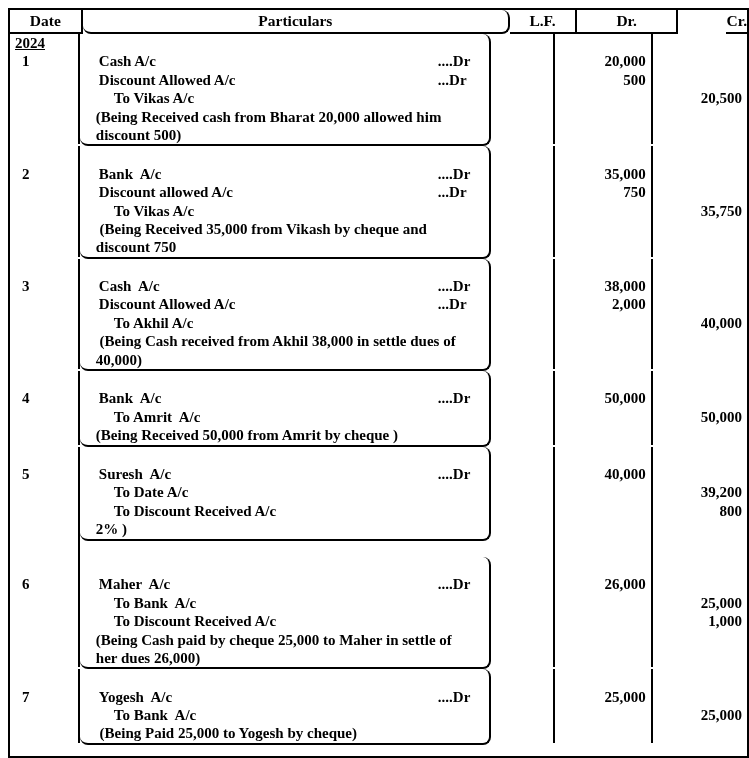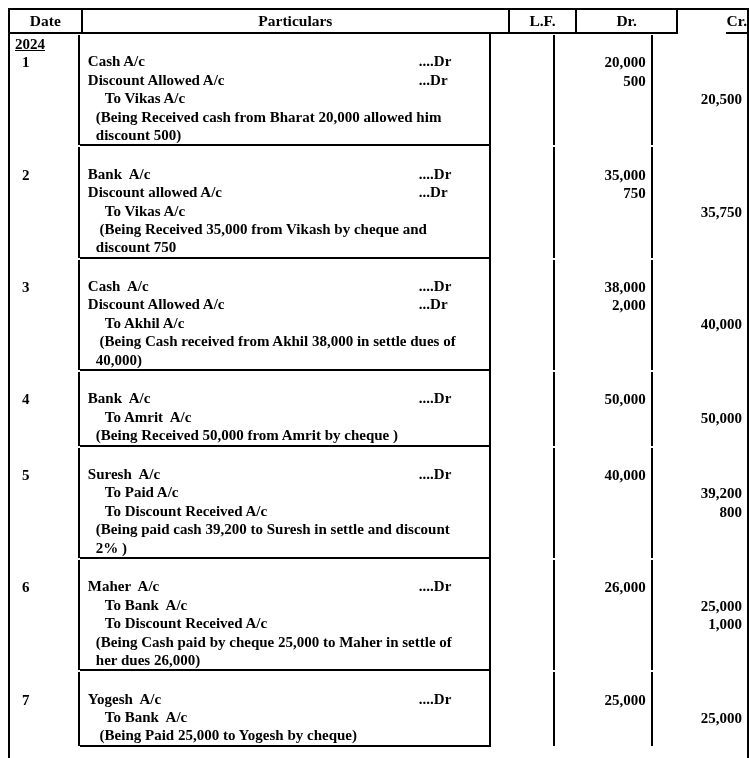--- a/index.html
+++ b/index.html
@@ -7,42 +7,42 @@
   .sheet{padding:8px 0 0 8px;}
   .journal-table{
     width:737px;
     border:2px solid #000;
     background:#fff;
     font-family:"Liberation Serif","DejaVu Serif",serif;
     font-weight:bold;
     color:#000;
     font-size:15px;
   }
-  .row{display:flex;align-items:center;}
+  .row{display:flex;align-items:flex-start;}
   .c{box-sizing:border-box;}
   .col-date{width:75px;border-right:2px solid #000;}
-  .col-part{width:442px;border-right:2px solid #000;position:relative;}
+  .col-part{width:442px;border-right:2px solid #000;position:relative;border-radius:8px;}
   .col-lf{width:69px;border-right:2px solid #000;}
   .col-dr{width:105px;border-right:2px solid #000;}
   .col-cr{flex:1;margin-left:48px;}
   .header-row .c{
     border-bottom:2px solid #000;
     text-align:center;
     height:24px;
     line-height:21px;
     font-size:15.5px;
   }
   .entry-row .col-part{border-bottom:2px solid #000;}
   .filler-row{height:11px;}
   .line{height:18.4px;line-height:18.4px;white-space:pre;position:relative;overflow:hidden;}
   .col-part .line{overflow:visible;}
-  .p-account{padding-left:8px;}
-  .p-to{padding-left:25px;}
+  .p-account{padding-left:19px;}
+  .p-to{padding-left:34px;}
   .p-narr{padding-left:16px;}
-  .marker{position:absolute;left:339px;top:0;}
+  .marker{position:absolute;left:358px;top:0;}
   .year-line{padding-left:5px;text-decoration:underline;}
   .num-line{padding-left:12px;}
   .amt{text-align:right;padding-right:5px;}
   .col-cr .amt{}
 </style>
 </head>
 <body>
 
 <div class="sheet">
   <div class="journal-table">
@@ -219,23 +219,22 @@
             <div class="line"></div>
             <div class="line num-line">5</div>
             <div class="line"></div>
             <div class="line"></div>
             <div class="line"></div>
             <div class="line"></div>
           </div>
           <div class="c col-part">
             <div class="line "></div>
             <div class="line p-account">Suresh  A/c<div class="marker">....Dr</div></div>
-            <div class="line p-to">To Paid A/c</div>
+            <div class="line p-to">To Date A/c</div>
             <div class="line p-to">To Discount Received A/c</div>
-            <div class="line p-narr">(Being paid cash 39,200 to Suresh in settle and discount</div>
             <div class="line p-narr">2% )</div>
           </div>
           <div class="c col-lf">
             <div class="line"></div>
             <div class="line"></div>
             <div class="line"></div>
             <div class="line"></div>
             <div class="line"></div>
             <div class="line"></div>
           </div>

